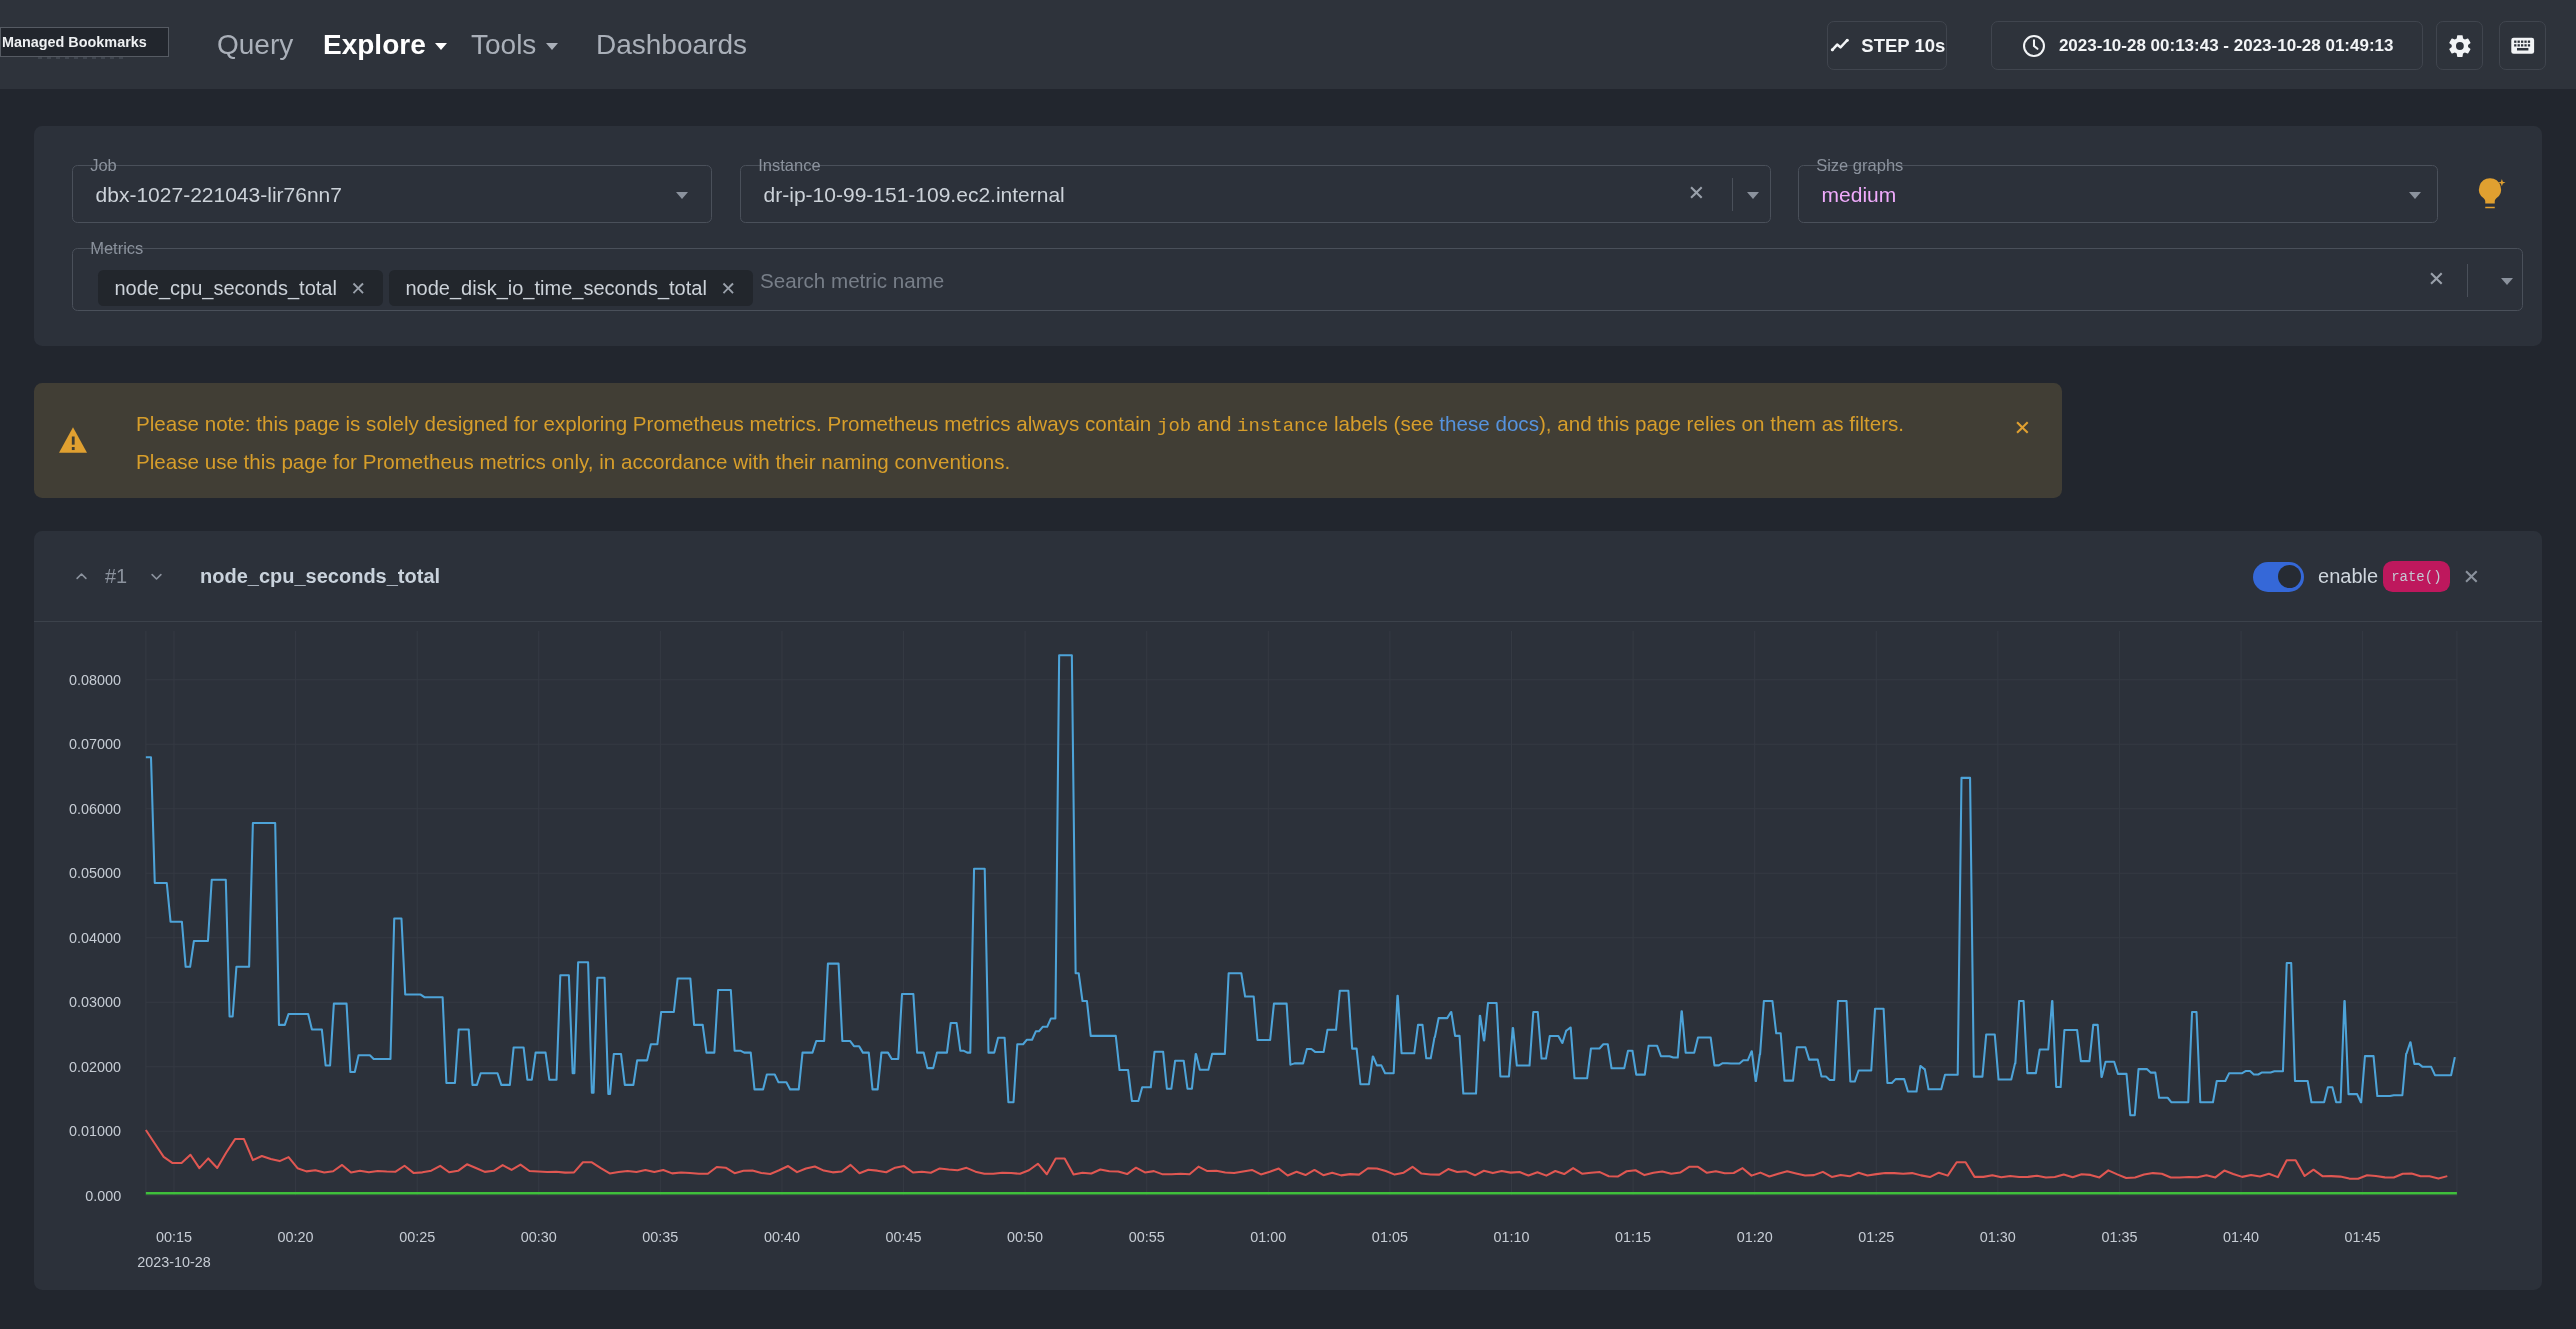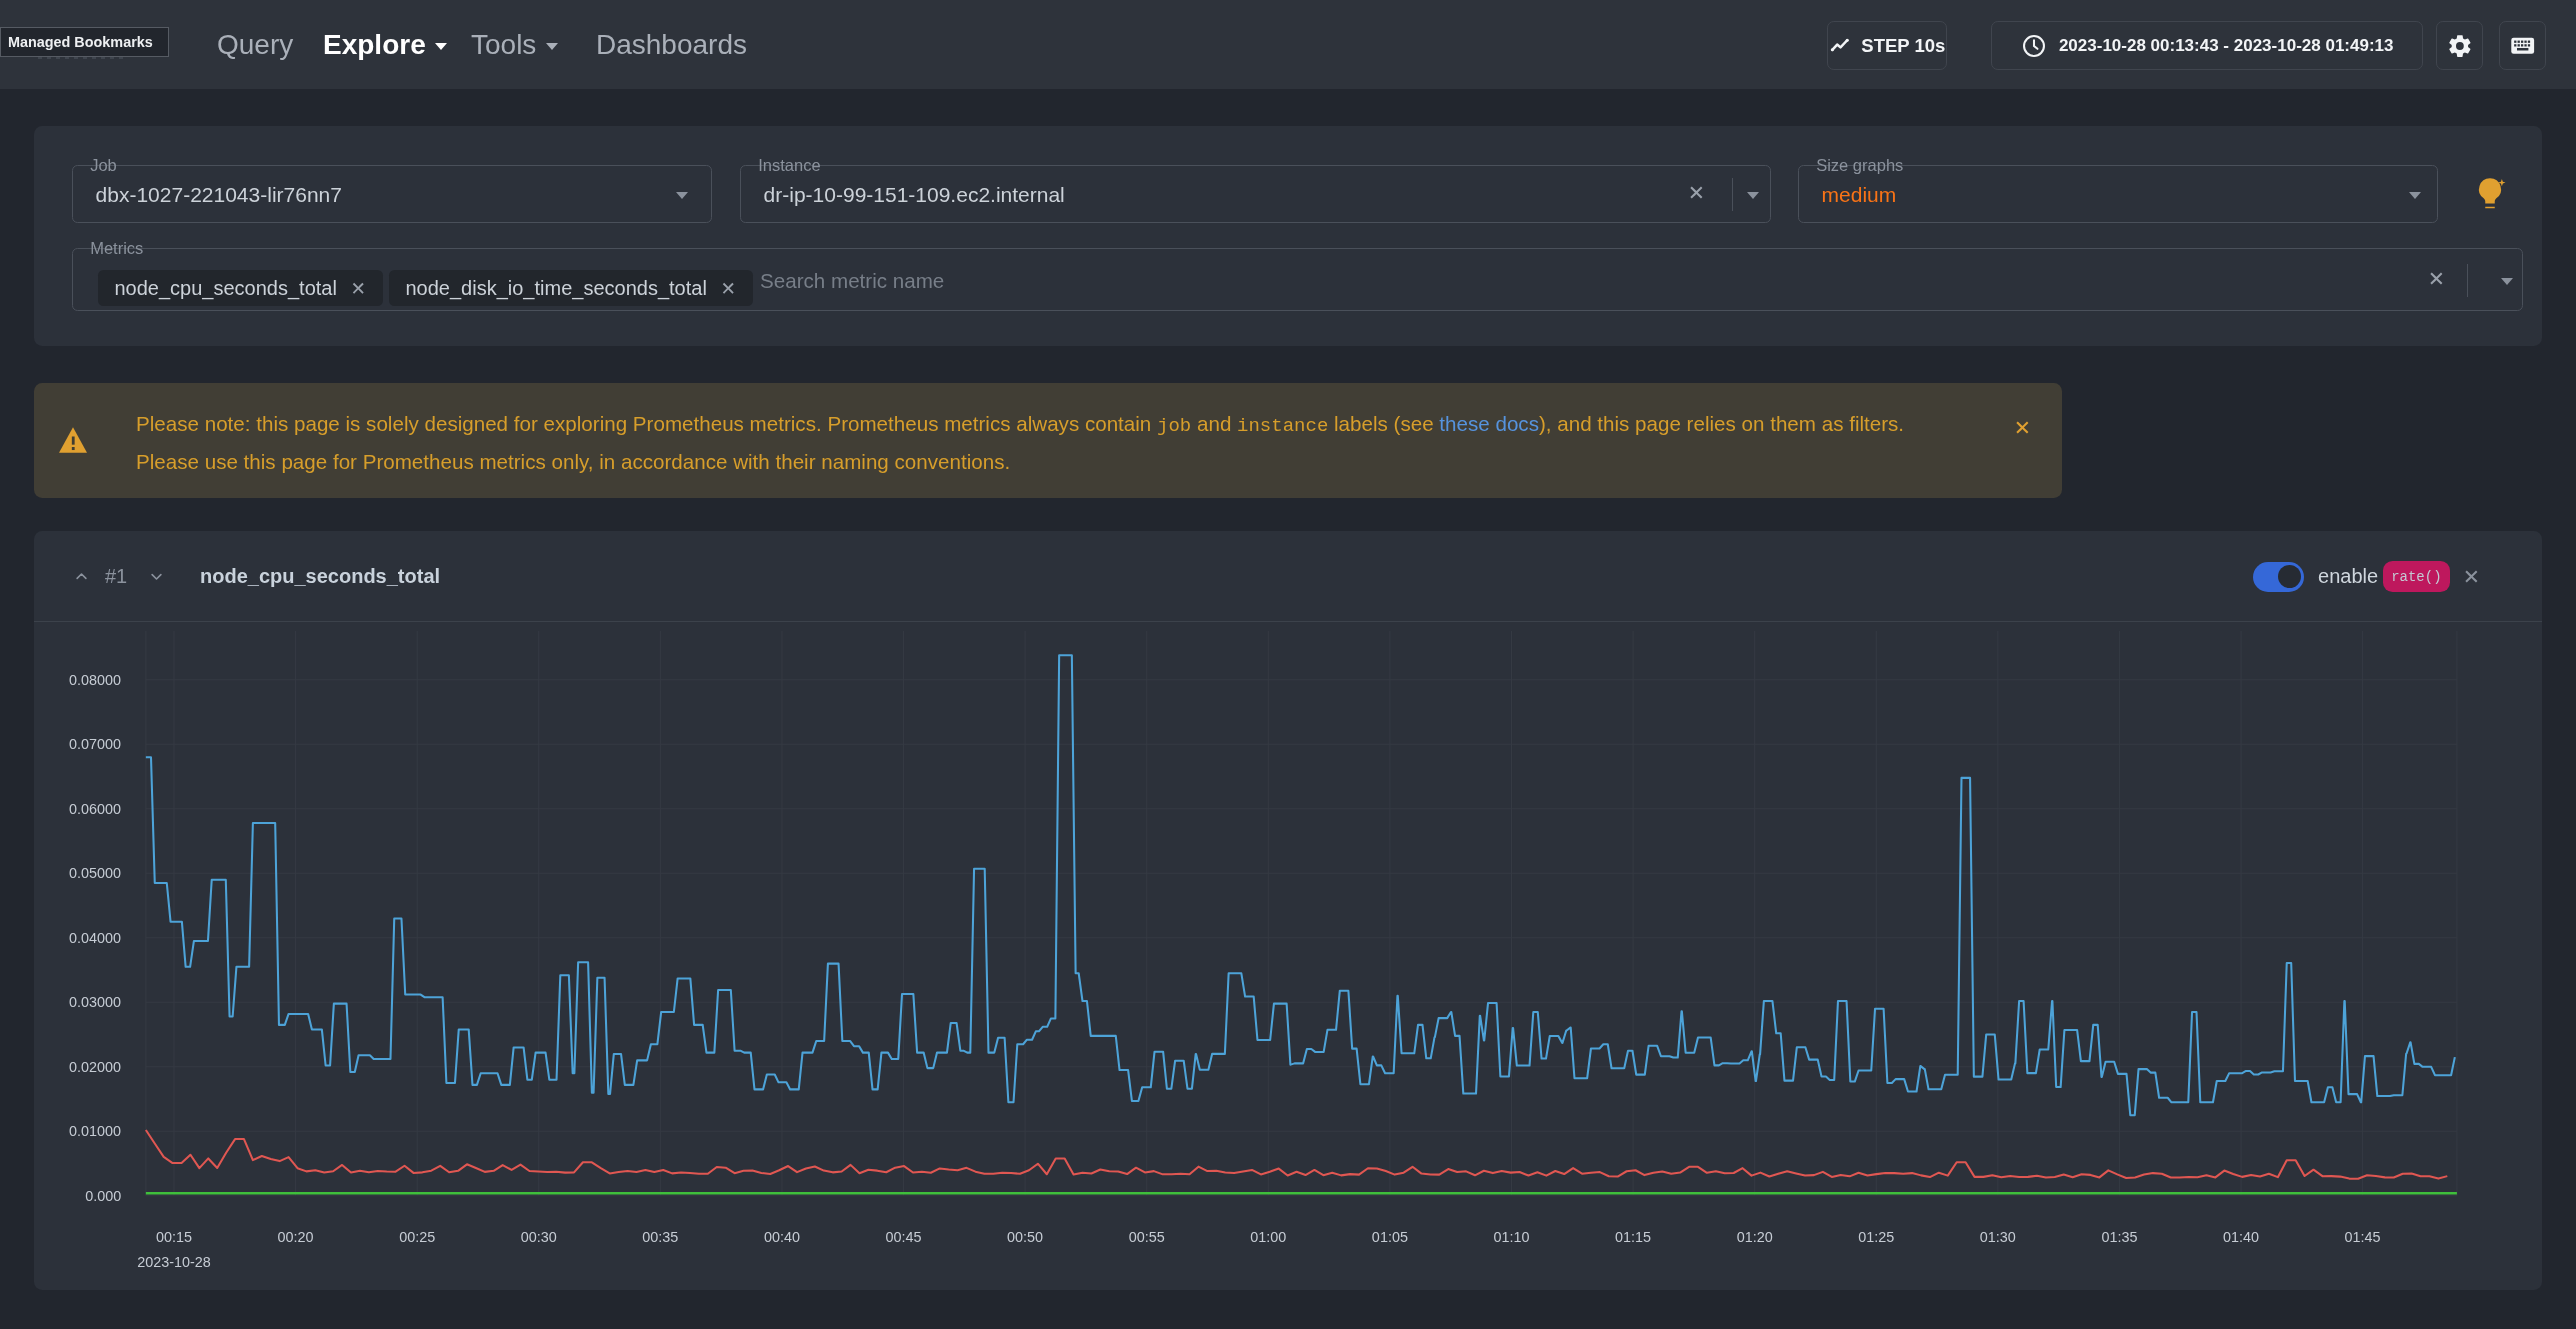--- a/index.html
+++ b/index.html
@@ -3,21 +3,21 @@
 <meta charset="utf-8">
 <style>
   * { margin:0; padding:0; box-sizing:border-box; }
   html,body { width:2576px; height:1330px; background:#22262e; overflow:hidden; }
   body { font-family:"Liberation Sans", sans-serif; position:relative; }
   .abs { position:absolute; }
   
   #nav { position:absolute; left:0; top:0; width:2576px; height:89px; background:#2e333b; }
   .navitem { position:absolute; top:0; height:89px; line-height:89px; font-size:28px; color:#aab0b9; }
   .caret { display:inline-block; width:0; height:0; border-left:6.2px solid transparent; border-right:6.2px solid transparent; border-top:7.5px solid #aab0b9; vertical-align:middle; margin-left:9.6px; }
-  #tooltip { position:absolute; left:0px; top:27px; width:169px; height:30px; background:#22262d; border:0.7px solid #565b63; color:#eef0f2; font-size:14.4px; font-weight:700; line-height:29px; padding-left:7px; z-index:5; }
+  #tooltip { position:absolute; left:0px; top:27px; width:169px; height:30px; background:#22262d; border:0.7px solid #565b63; color:#eef0f2; font-size:14.4px; font-weight:700; line-height:29px; padding-left:1px; z-index:5; }
   .topbtn { position:absolute; top:21px; height:49px; border:1px solid #40454e; border-radius:6.9px; color:#f2f4f6; font-size:18.5px; font-weight:700; display:flex; align-items:center; justify-content:center; }
   
   #filtercard { position:absolute; left:34px; top:126px; width:2508px; height:220px; background:#2c313a; border-radius:8.2px; }
   .fieldset { position:absolute; border:1px solid #4a505a; border-radius:5.5px; }
   .fieldlabel { position:absolute; top:-11px; left:11px; background:transparent; padding:0 6.2px; font-size:16.5px; color:#8b929d; line-height:20.6px; }
   .fieldlabel::before { content:""; position:absolute; left:0; right:0; top:9.6px; height:9.6px; background:#2c313a; z-index:-1; }
   .ddcaret { position:absolute; width:0; height:0; border-left:6.2px solid transparent; border-right:6.2px solid transparent; border-top:7.5px solid #8b929d; }
   .chip { position:absolute; top:21px; height:36px; background:#22262c; border-radius:5.5px; color:#ccd2d9; font-size:20px; line-height:36px; padding:0 16.5px; }
   .chipx { color:#9aa1ab; font-size:18.5px; margin-left:13.7px; }
   
@@ -92,21 +92,21 @@
     <div class="fieldset" style="left:706px; top:39px; width:1031px; height:58px;">
       <span class="fieldlabel">Instance</span>
       <div style="position:absolute; left:22.6px; top:0; height:58px; line-height:58px; font-size:21px; color:#ccd2d9;">dr-ip-10-99-151-109.ec2.internal</div>
       <div style="position:absolute; right:65px; top:15px; color:#9aa1ab; font-size:20.6px;">✕</div>
       <div style="position:absolute; right:37px; top:12.4px; width:1px; height:33px; background:#4a505a;"></div>
       <div class="ddcaret" style="right:11px; top:26px;"></div>
     </div>
 
     <div class="fieldset" style="left:1764px; top:39px; width:640px; height:58px;">
       <span class="fieldlabel">Size graphs</span>
-      <div style="position:absolute; left:22.6px; top:0; height:58px; line-height:58px; font-size:21px; color:#f97316;">medium</div>
+      <div style="position:absolute; left:22.6px; top:0; height:58px; line-height:58px; font-size:21px; color:#f0abfc;">medium</div>
       <div class="ddcaret" style="right:16.5px; top:26px;"></div>
     </div>
 
     <svg class="abs" style="left:2437px; top:49px;" width="38" height="38" viewBox="0 0 24 24">
       <path fill="#e0a030" d="M9 21h6v-1H9v1zm3-19a7 7 0 0 0-4 12.7c.6.5 1 1.2 1 2V18h6v-1.3c0-.8.4-1.5 1-2A7 7 0 0 0 12 2z"></path>
       <path fill="#e0a030" d="M19.5 2.5l.6 1.7 1.7.6-1.7.6-.6 1.7-.6-1.7-1.7-.6 1.7-.6z"></path>
     </svg>
 
     <div class="fieldset" style="left:38px; top:122px; width:2451px; height:63px;">
       <span class="fieldlabel">Metrics</span>

